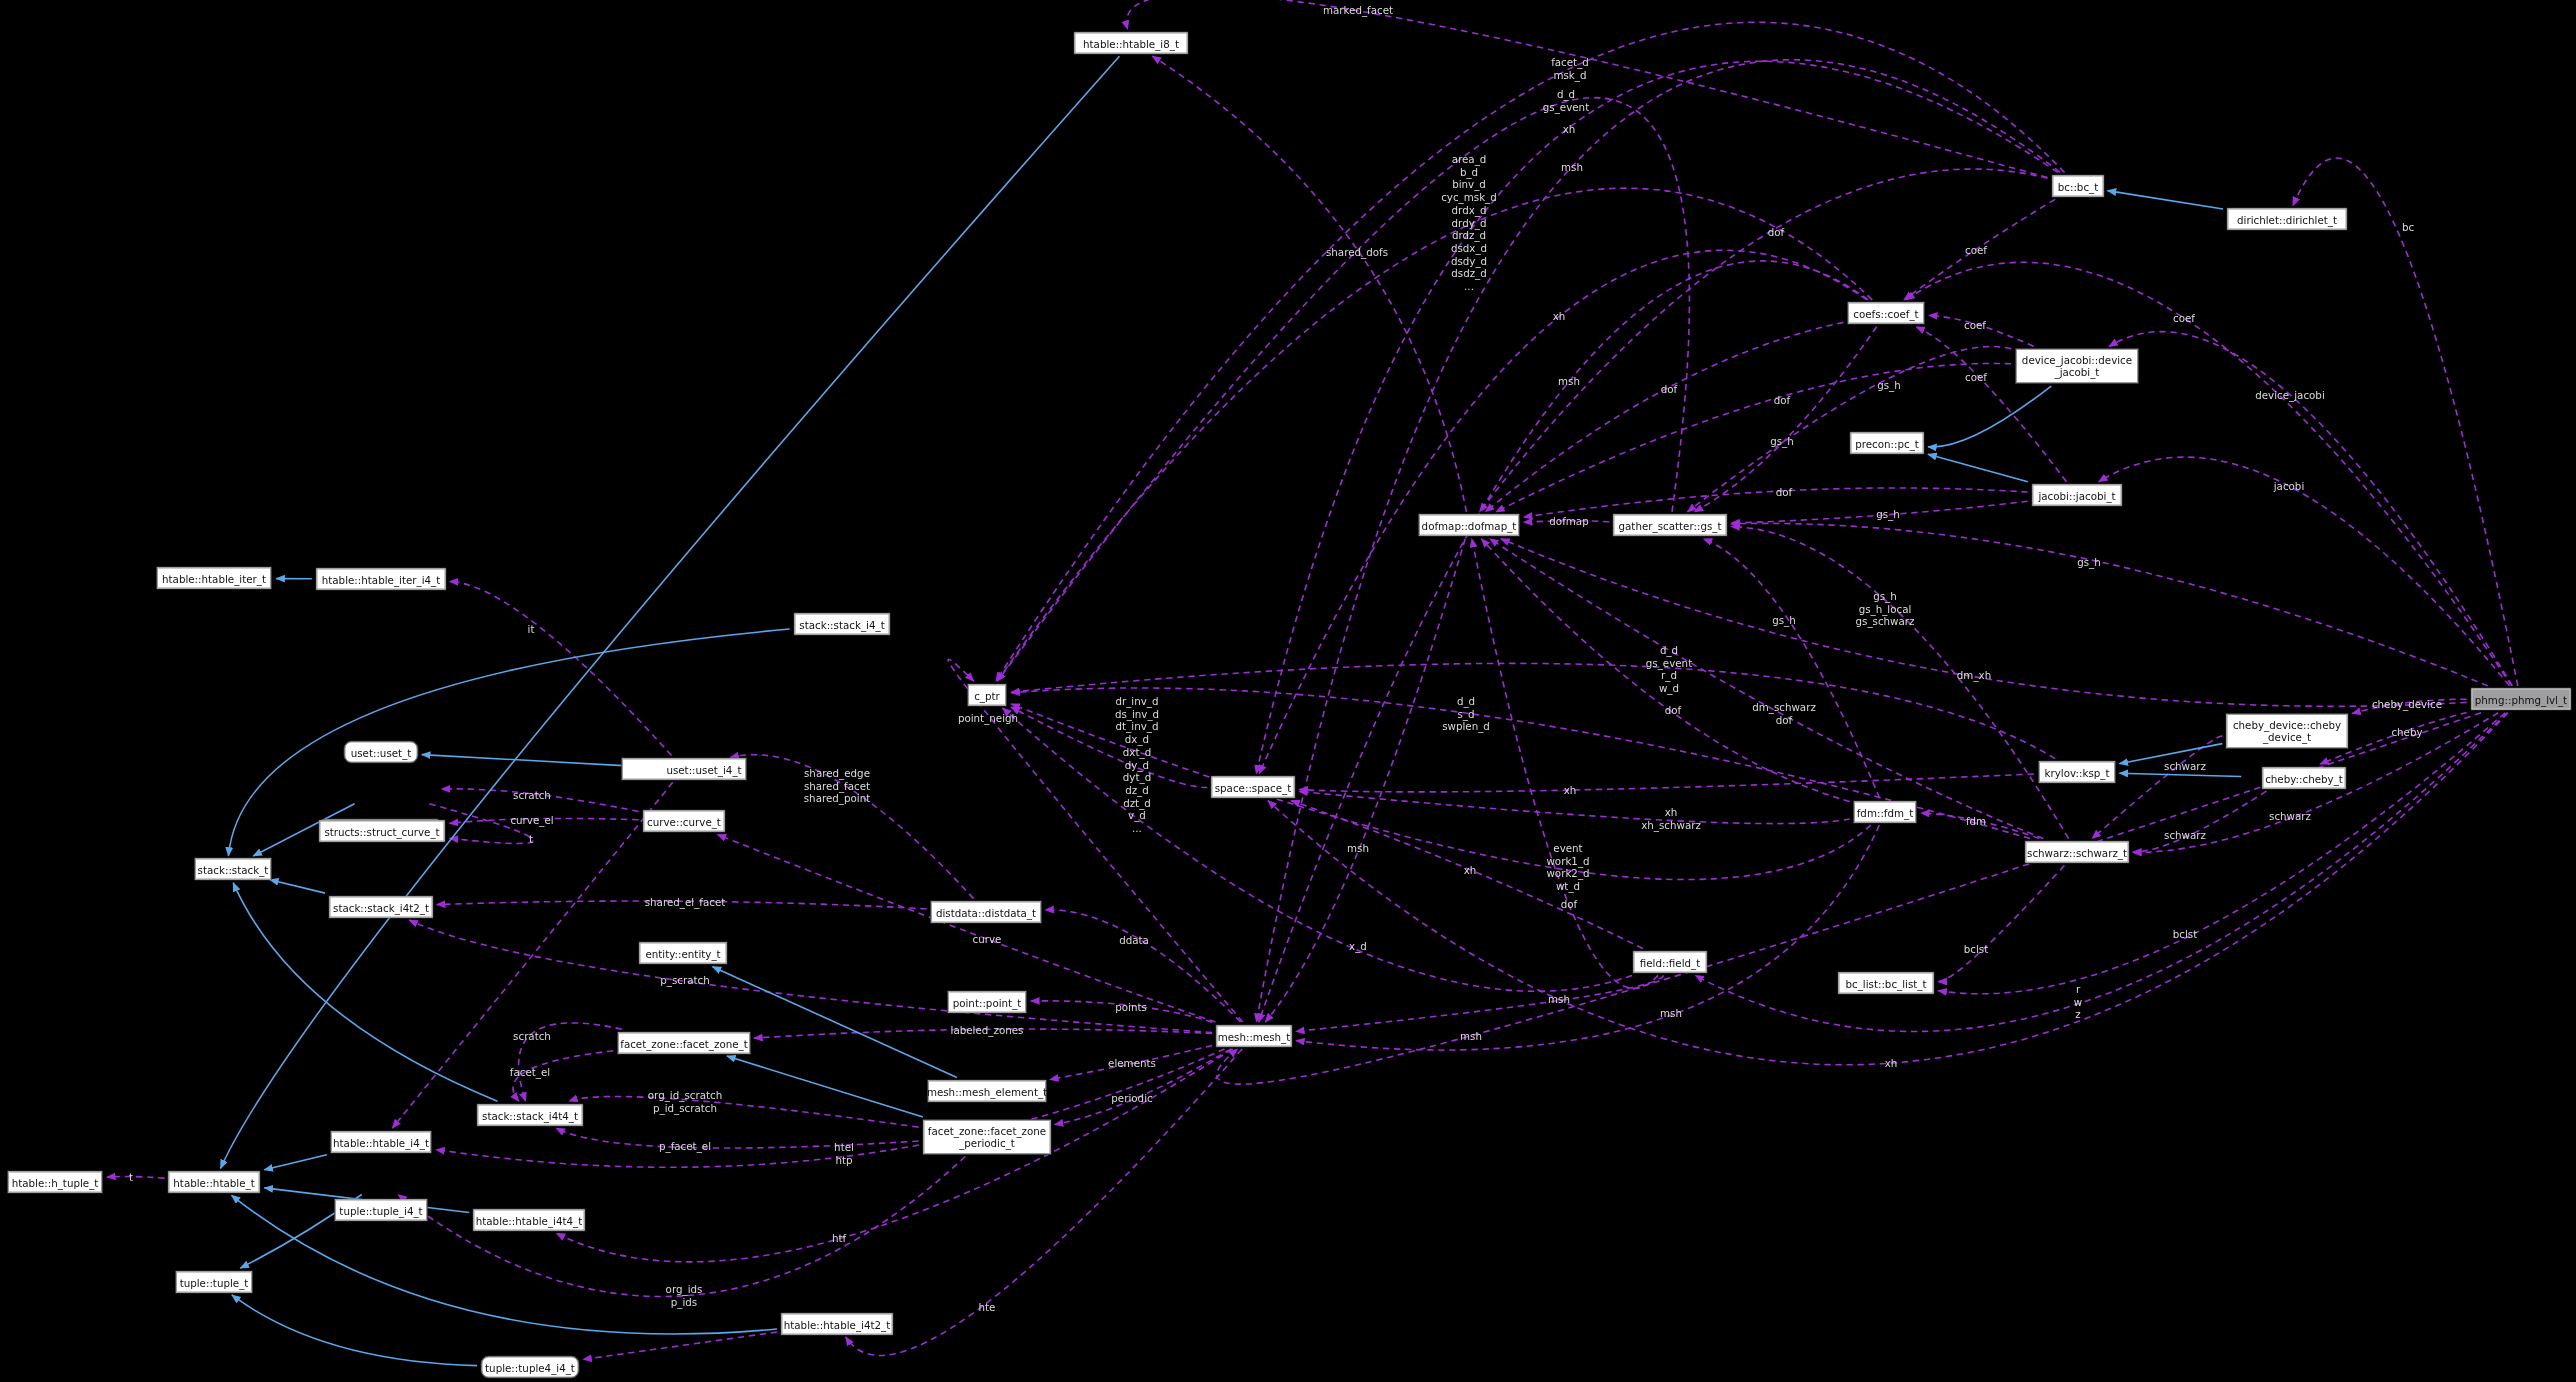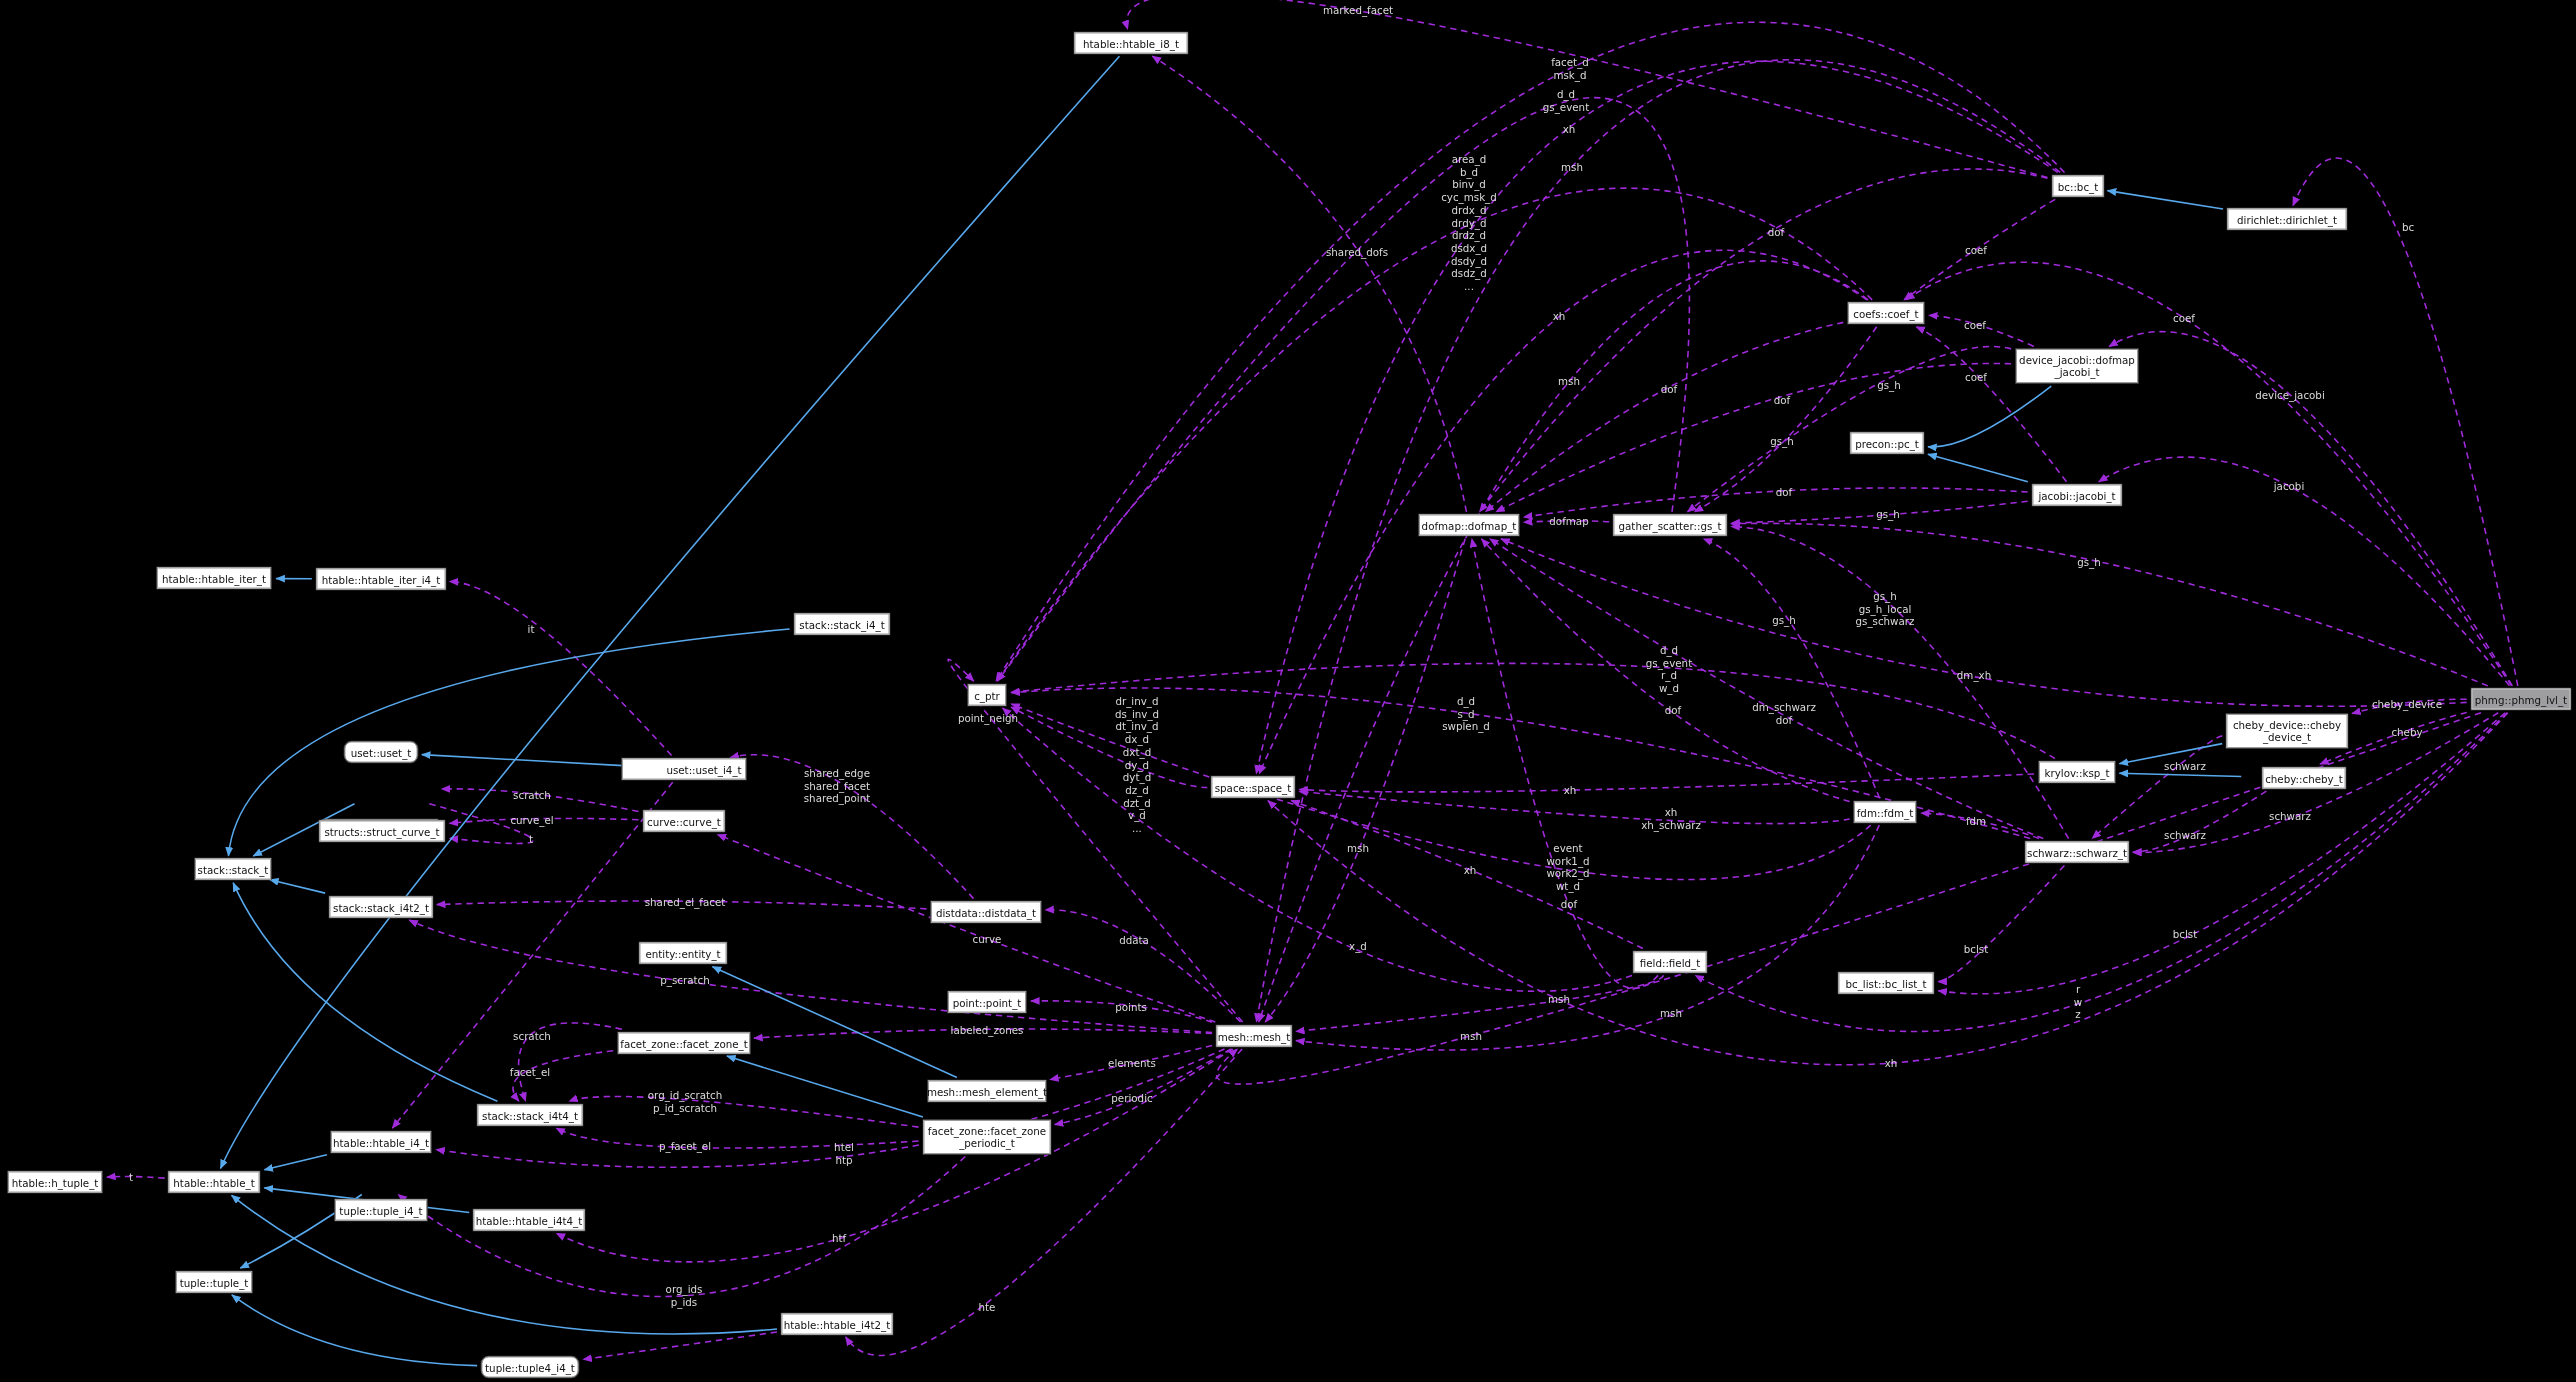--- a/index.html
+++ b/index.html
@@ -240,21 +240,21 @@
 shared_point</div>
     <div class="edge-label" style="left: 532px; top: 795px;">scratch</div>
     <div class="edge-label" style="left: 532px; top: 820px;">curve_el</div>
     <div class="edge-label" style="left: 531px; top: 839px;">t</div>
     <div class="edge-label" style="left: 531px; top: 629px;">it</div>
     <div class="edge-label" style="left: 131px; top: 1177px;">t</div>
     <div class="node" style="left: 1131px; top: 43px; width: 111px; min-height: 19px;">htable::htable_i8_t</div>
     <div class="node" style="left: 2078px; top: 186px; width: 49px; min-height: 19px;">bc::bc_t</div>
     <div class="node" style="left: 2287px; top: 219px; width: 117px; min-height: 19px;">dirichlet::dirichlet_t</div>
     <div class="node" style="left: 1886px; top: 313px; width: 74px; min-height: 19px;">coefs::coef_t</div>
-    <div class="node" style="left: 2077px; top: 366px; width: 120px; min-height: 32px;">device_jacobi::dofmap
+    <div class="node" style="left: 2077px; top: 366px; width: 120px; min-height: 32px;">device_jacobi::device
 _jacobi_t</div>
     <div class="node" style="left: 1887px; top: 443px; width: 71px; min-height: 19px;">precon::pc_t</div>
     <div class="node" style="left: 2077px; top: 495px; width: 87px; min-height: 19px;">jacobi::jacobi_t</div>
     <div class="node" style="left: 1469px; top: 525px; width: 98px; min-height: 19px;">dofmap::dofmap_t</div>
     <div class="node" style="left: 1670px; top: 525px; width: 111px; min-height: 19px;">gather_scatter::gs_t</div>
     <div class="node" style="left: 214px; top: 578px; width: 112px; min-height: 19px;">htable::htable_iter_t</div>
     <div class="node" style="left: 381px; top: 579px; width: 127px; min-height: 19px;">htable::htable_iter_i4_t</div>
     <div class="node" style="left: 842px; top: 624px; width: 93px; min-height: 19px;">stack::stack_i4_t</div>
     <div class="node" style="left: 987px; top: 695px; width: 36px; min-height: 19px;">c_ptr</div>
     <div class="node" style="left: 381px; top: 752px; width: 71px; min-height: 19px; border-radius: 7px;">uset::uset_t</div>

